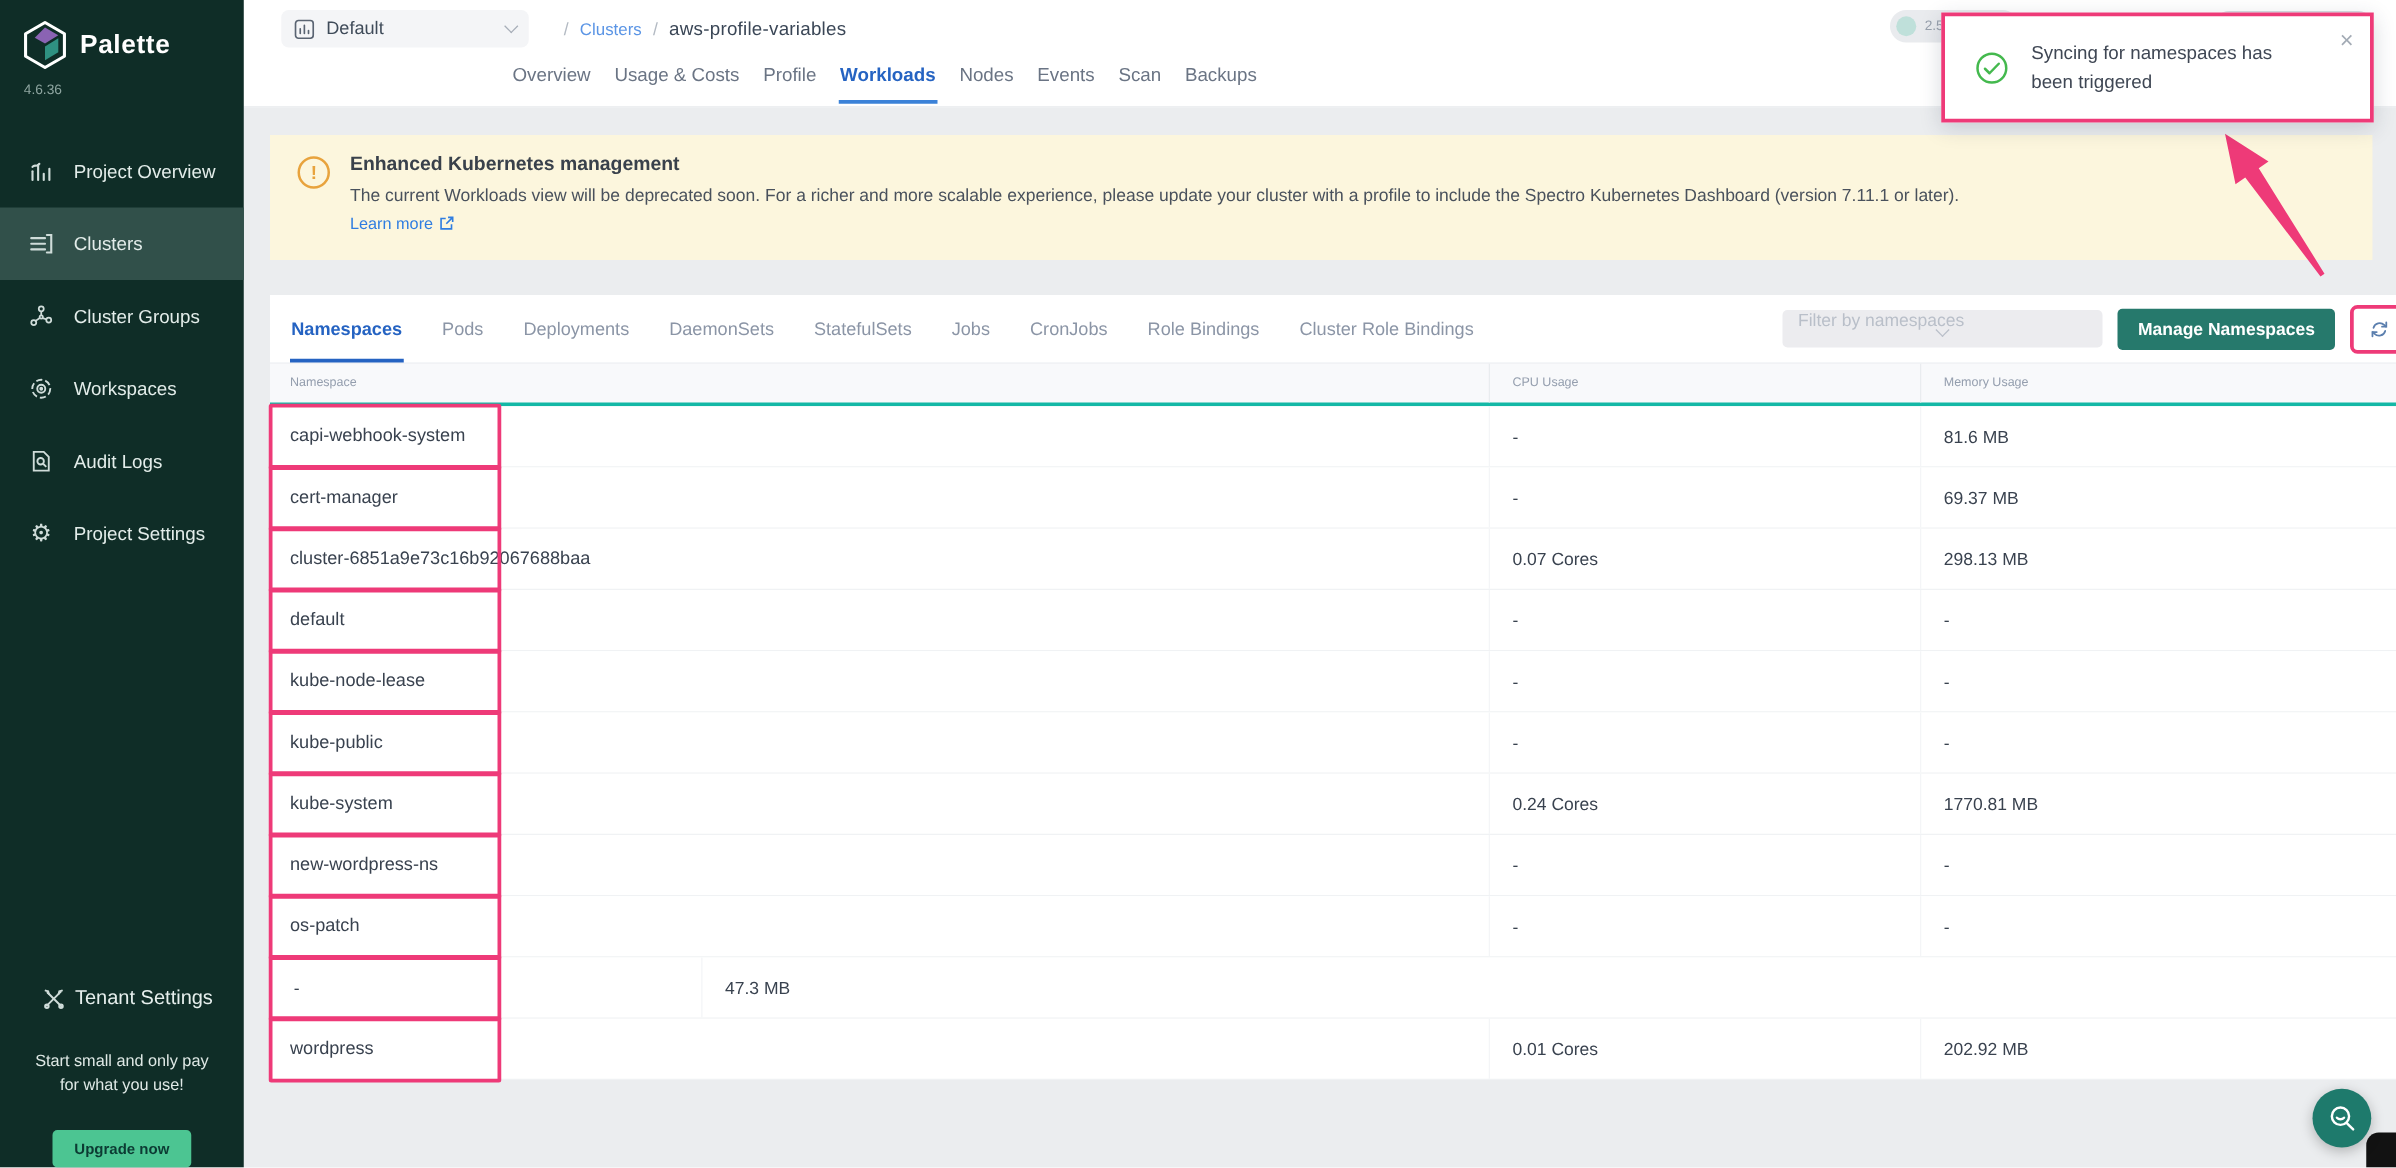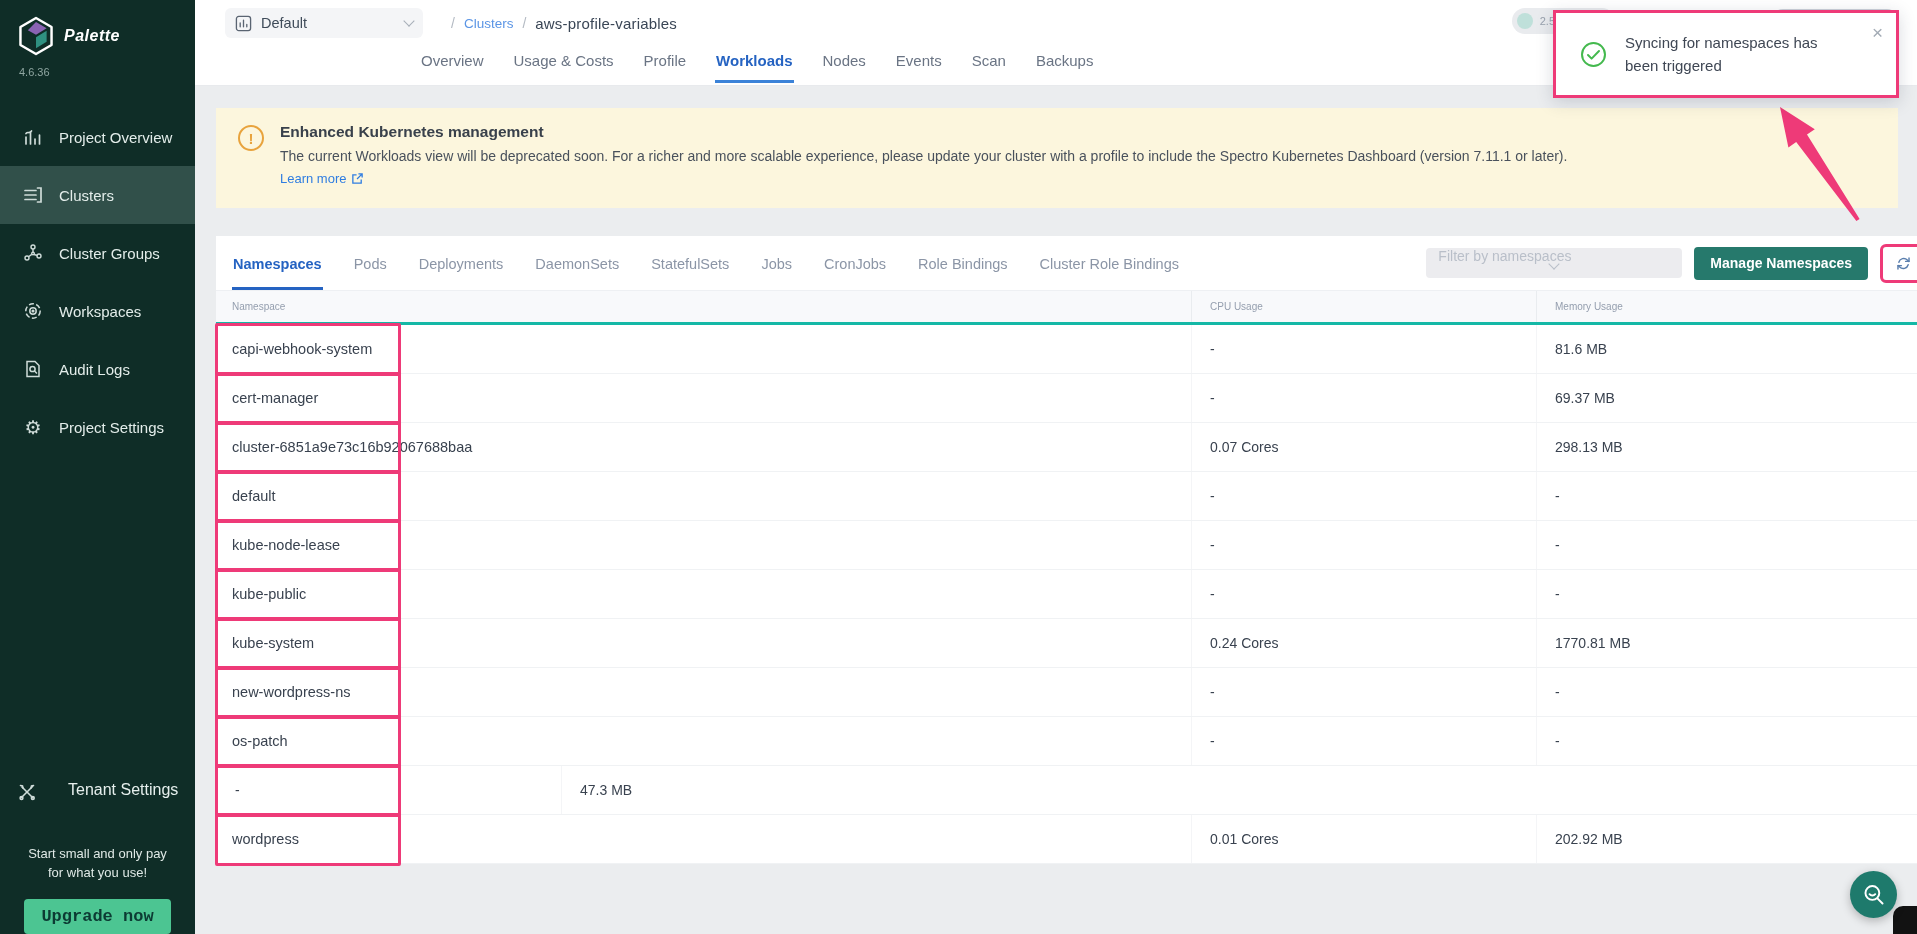--- a/index.html
+++ b/index.html
@@ -12,33 +12,33 @@
     --blue:#2563c2;
     --link-blue:#5b95e5;
     --sidebar:#0f2d27;
     --sidebar-hl:#31504a;
   }
 
   
   .sidebar{ position:absolute; left:0; top:0; width:195px; height:934px; background:var(--sidebar); color:#e6efed; z-index:10;}
   .logo-row{ display:flex; align-items:center; gap:10px; padding:16px 0 0 18px; }
   .logo-row svg{ width:36px; height:40px; }
-  .logo-title{ font-size:16px; font-weight:700; letter-spacing:.5px; color:#fff;font-style:italic; }
+  .logo-title{ font-size:21px; font-weight:700; letter-spacing:.5px; color:#fff; }
   .version{ padding:10px 0 0 19px; font-size:11px; color:#8fa6a1; }
   .nav{ margin-top:30px; }
   .nav-item{ height:58px; display:flex; align-items:center; gap:15px; padding-left:22px; cursor:pointer; }
   .nav-item .ic{ width:22px; height:22px; display:flex; align-items:center; justify-content:center; color:#cfdcd9; flex:none;}
   .nav-item .ic svg{ width:20px; height:20px; }
   .nav-item span.lbl{ font-size:15px; color:#e3edea; }
   .nav-item.active{ background:var(--sidebar-hl); }
   .gear-uni{ font-size:19px; color:#cfdcd9; line-height:1;}
   .sidebar-bottom{ position:absolute; left:0; right:0; bottom:0; }
-  .tenant-row{ height:46px; display:flex; align-items:flex-start; gap:30px; padding-left:16px; cursor:pointer; margin-bottom:18px;}
+  .tenant-row{ height:46px; display:flex; align-items:center; gap:6px; padding-left:32px; cursor:pointer; margin-bottom:18px;}
   .promo{ text-align:center; font-size:13px; line-height:1.45; color:#dfe9e6; padding:0 10px; }
-  .upgrade-btn{ display:block; margin:16px auto 0; background:#4cc592; color:#0c3b33; font-weight:700; font-size:17px; border:none; border-radius:4px; padding:8px 17px; cursor:pointer; font-family:Liberation Mono, monospace;}
+  .upgrade-btn{ display:block; margin:26px auto 0; background:#4cc592; color:#0c3b33; font-weight:700; font-size:12px; border:none; border-radius:4px; padding:8px 17px; cursor:pointer; font-family:Liberation Sans, sans-serif;}
   .side-footer{ margin-top:17px; height:44px; border-top:1px solid rgba(255,255,255,.12); background:#143129; display:flex; align-items:center; padding:0 14px; gap:8px; }
   .side-footer .brand{ font-size:10.5px; line-height:1.25; color:#cfdcd9; }
   .collapse{ margin-left:auto; color:#e6efed; font-size:18px; cursor:pointer; }
 
   
   .main-header{ position:absolute; left:195px; top:0; right:0; height:86px; background:#fff; border-bottom:1px solid #e8eaed; }
   .hrow1{ display:flex; align-items:center; padding:8px 0 0 30px; }
   .proj-select{ width:198px; height:30px; background:#f4f5f7; border-radius:6px; display:flex; align-items:center; gap:9px; padding:0 10px; cursor:pointer; }
   .proj-select .txt{ font-size:14.5px; color:#3f4b59; }
   .chev{ width:8px; height:8px; border-right:1.6px solid #a7aeb8; border-bottom:1.6px solid #a7aeb8; transform:rotate(45deg); margin-top:-4px; }
@@ -48,21 +48,21 @@
   .breadcrumb .bc-link{ color:var(--link-blue); cursor:pointer; font-size:13.5px;}
   .breadcrumb .bc-cur{ color:#3a4656; font-size:15px; letter-spacing:.2px;}
   .header-actions{ position:absolute; right:18px; top:8px; display:flex; align-items:center; gap:16px; }
   .usage-pill{ height:26px; background:#e9ebee; border-radius:13px; display:flex; align-items:center; gap:7px; padding:0 13px 0 5px; }
   .usage-dot{ width:16px; height:16px; border-radius:50%; background:#bfe0da; }
   .usage-pill .txt{ font-size:11px; color:#98a1ad; }
   .h-ic{ width:20px; height:20px; color:#6b7684; cursor:pointer; }
   .docs-link{ display:flex; align-items:center; gap:5px; color:#3f74d8; font-size:14px; cursor:pointer; }
   .ghost-pill{ width:128px; height:24px; border-radius:12px; background:#c6ccd4; opacity:.9; }
 
-  .cluster-tabs{ position:absolute; left:225px; top:44px; display:flex; gap:28px; }
+  .cluster-tabs{ position:absolute; left:214px; top:44px; display:flex; gap:17px; }
   .cluster-tabs .tab{ font-size:15px; color:#6a7484; padding:8px 1px 11px; cursor:pointer; }
   .cluster-tabs .tab.active{ color:var(--blue); font-weight:700; border-bottom:3px solid #3b82d8; }
 
   
   .banner{ position:absolute; left:216px; top:108px; width:1682px; height:100px; background:#fcf6dd; display:flex; gap:16px; padding:15px 22px; }
   .warn-circ{ width:26px; height:26px; border:2px solid #e8a33d; border-radius:50%; color:#e8a33d; font-weight:700; font-size:15px; display:flex; align-items:center; justify-content:center; flex:none; margin-top:2px;}
   .banner-title{ font-size:15.5px; font-weight:600; color:#39414b; }
   .banner-body{ font-size:14px; color:#49515c; margin-top:7px; }
   .banner-link{ display:inline-flex; align-items:center; gap:5px; font-size:13px; color:#2f7de1; margin-top:7px; cursor:pointer; }
   .ext-ic{ width:13px; height:13px; }

